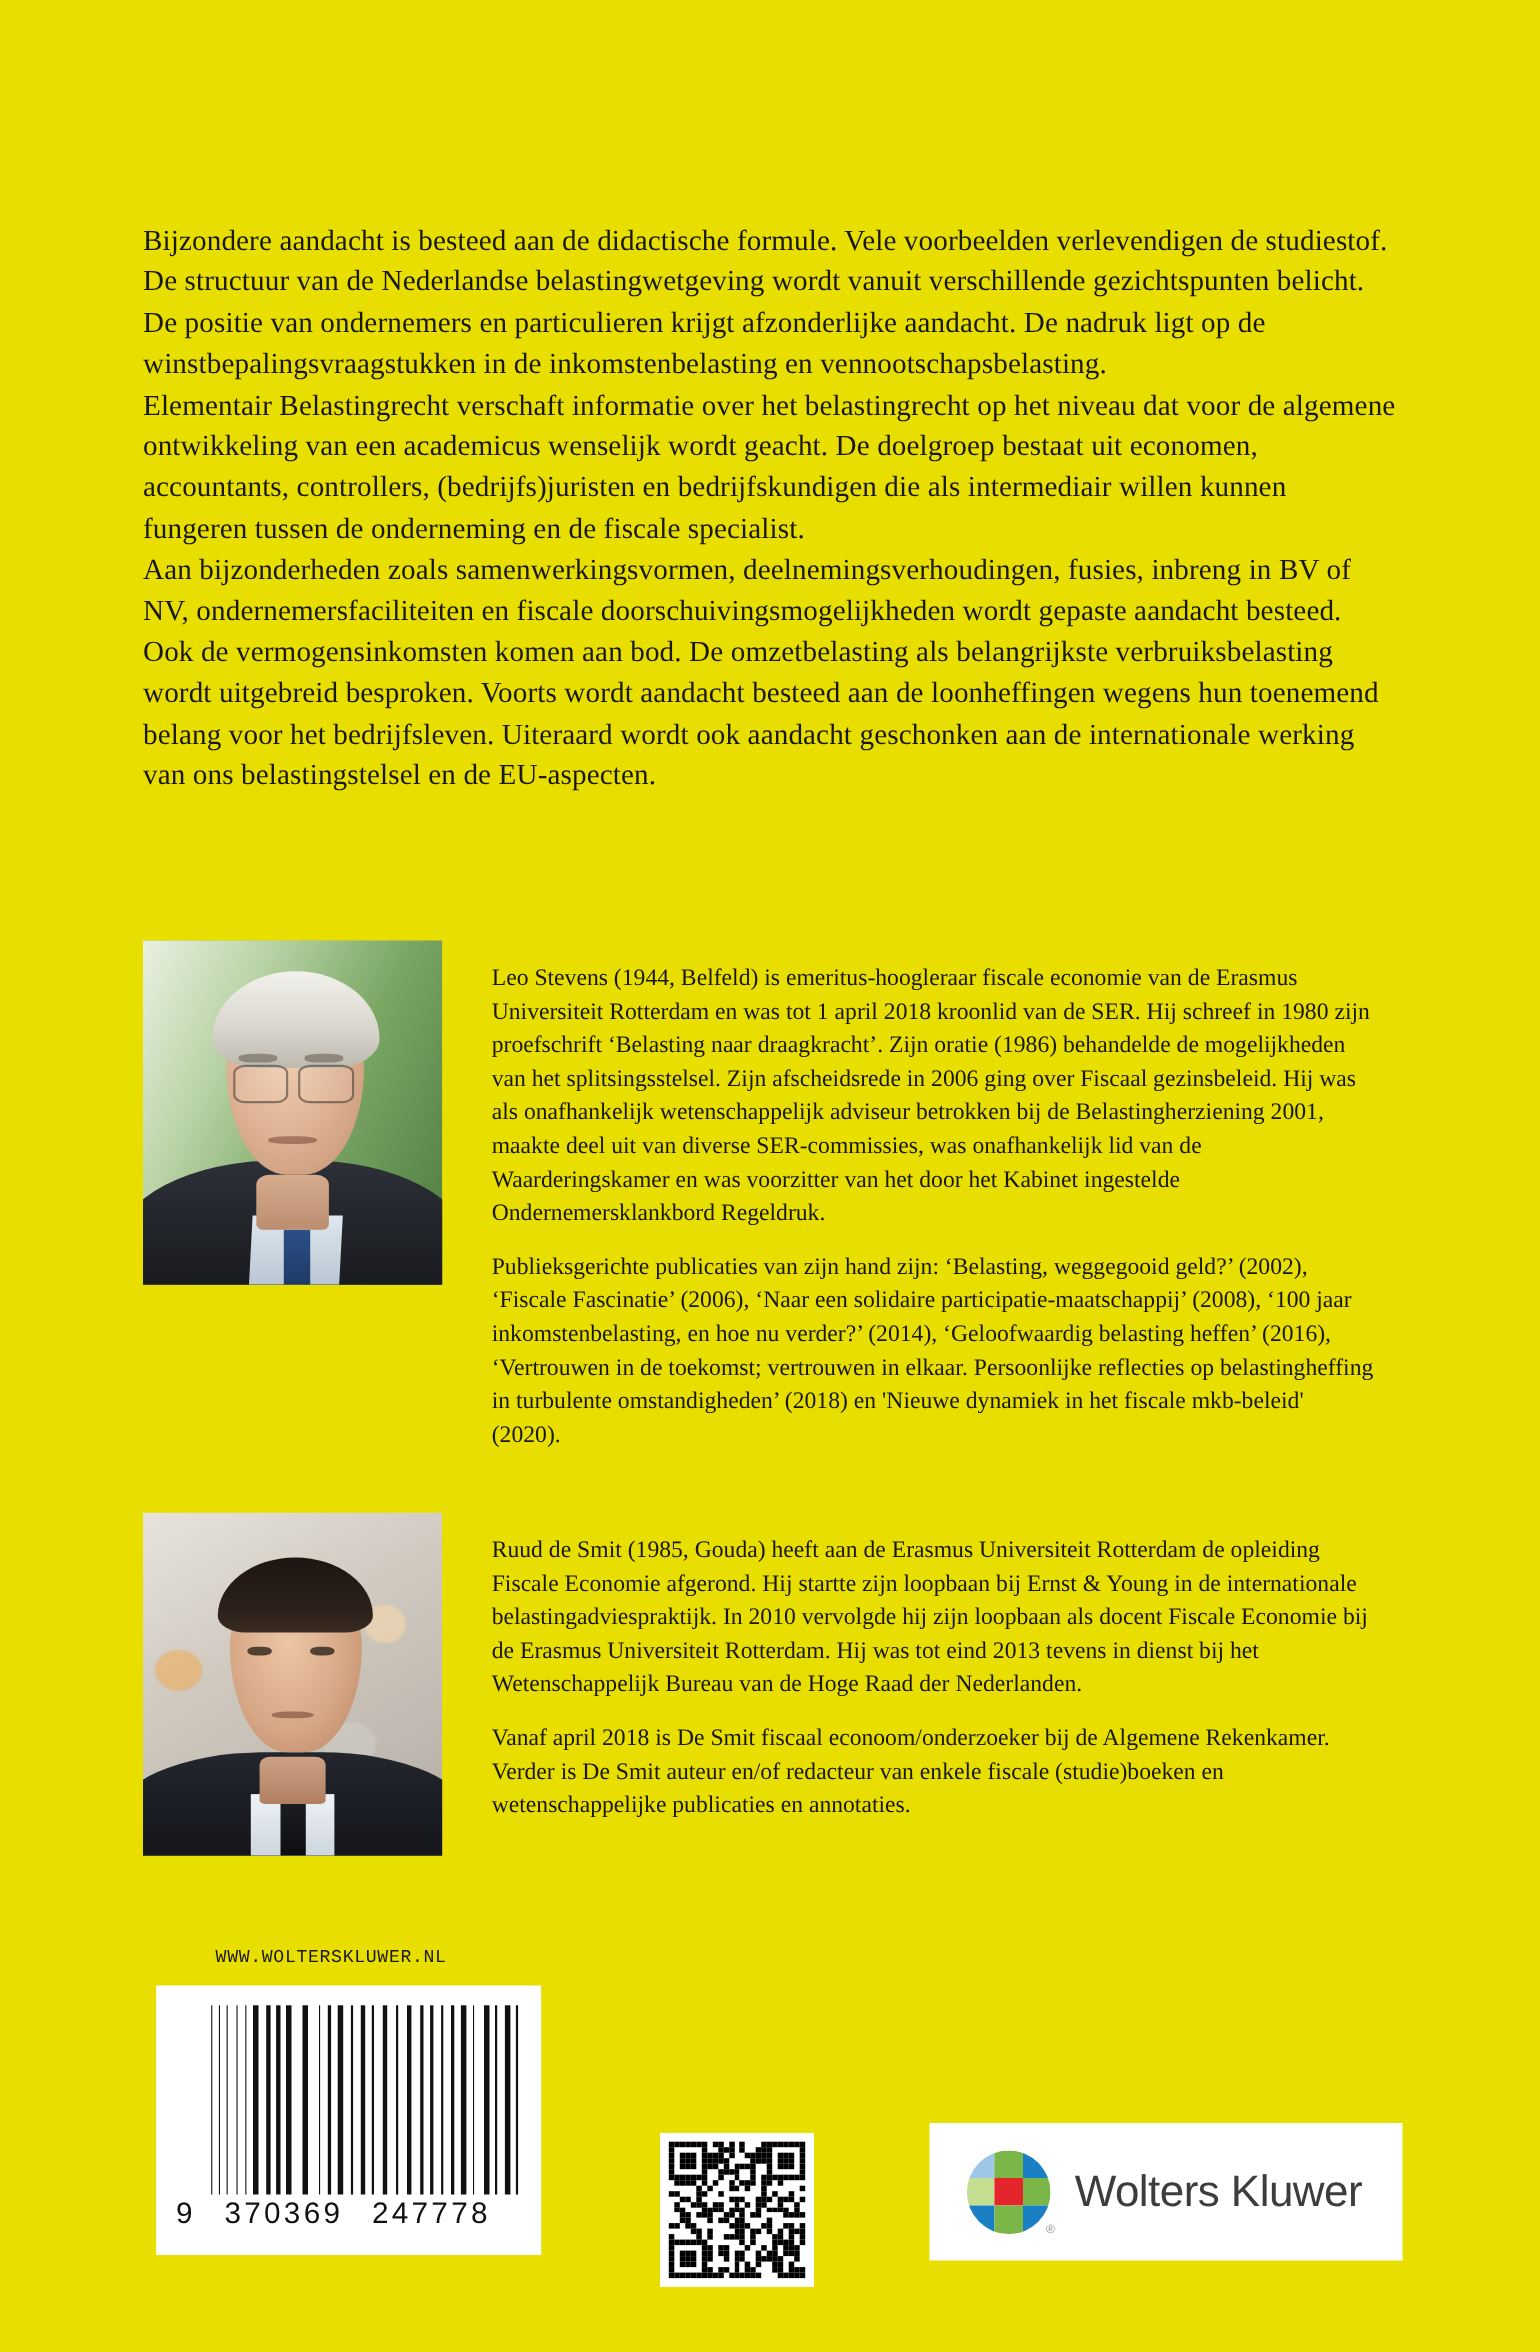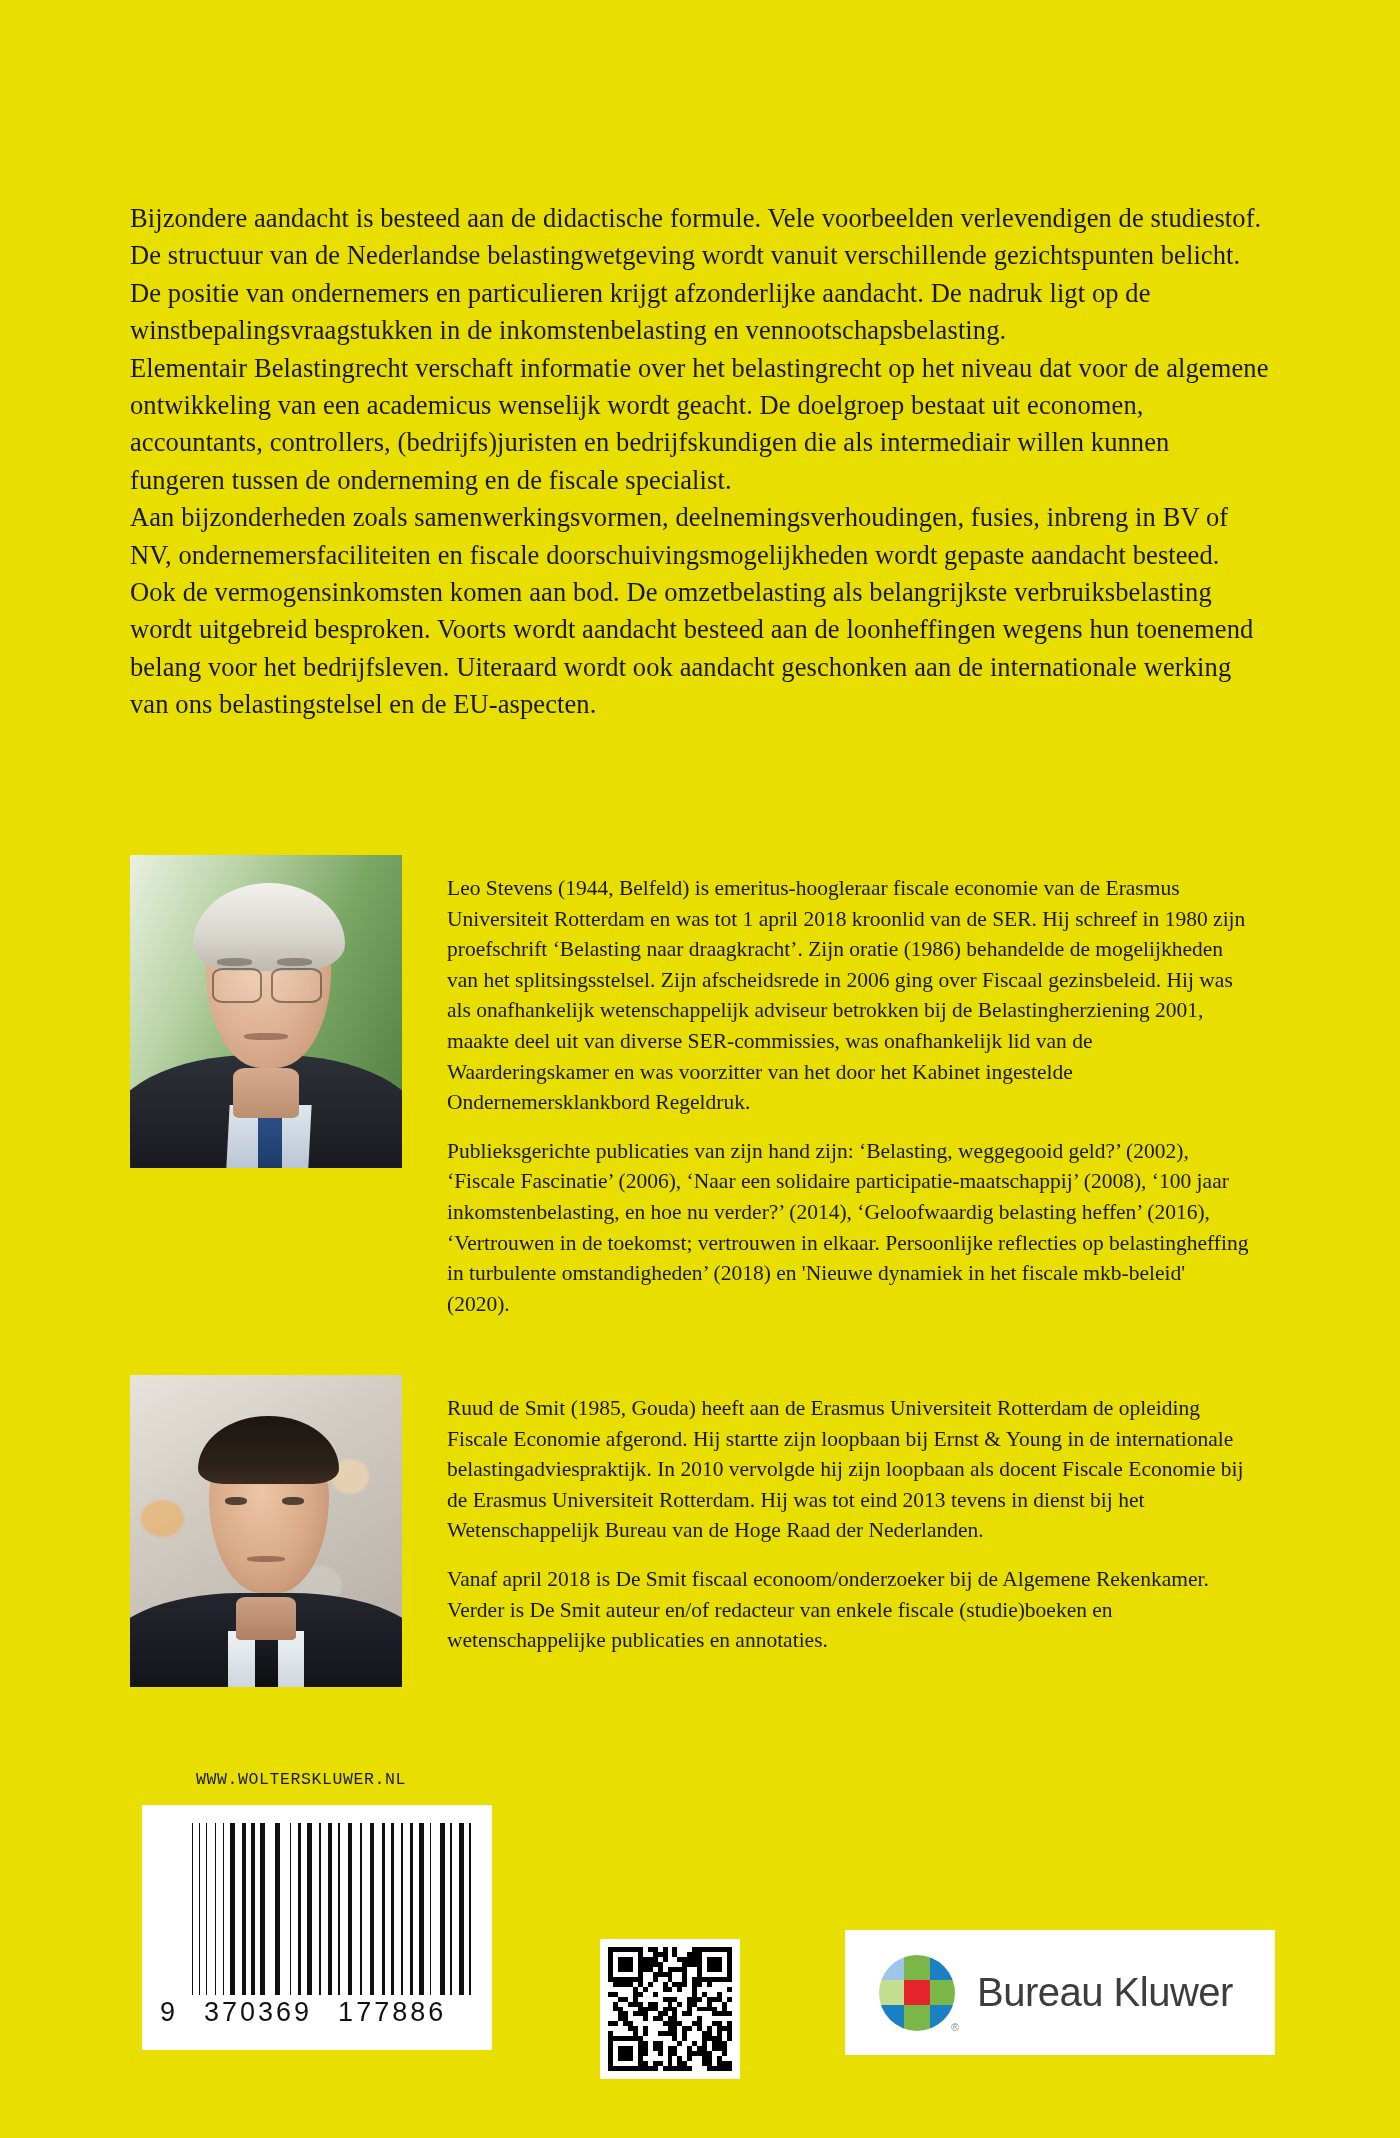--- a/index.html
+++ b/index.html
@@ -407,21 +407,21 @@
         <i style="width: 2px;"></i>
         <i style="width: 5px; background: transparent;"></i>
         <i style="width: 6px;"></i>
         <i style="width: 2px; background: transparent;"></i>
         <i style="width: 2px;"></i>
         <i style="width: 2px; background: transparent;"></i>
       </div>
     <div class="barcode-digits">
       <span class="lead">9</span>
       <span class="grp1">370369</span>
-      <span class="grp2">177886</span>
+      <span class="grp2">247778</span>
     </div>
   </div>
 
   <div class="qr-card">
     <div class="qr-grid" id="qr-grid">
         <span></span>
         <span></span>
         <span></span>
         <span></span>
         <span></span>
@@ -1056,16 +1056,16 @@
           <i style="background: rgb(27, 127, 196);"></i>
           <i style="background: rgb(195, 222, 143);"></i>
           <i style="background: rgb(228, 38, 44);"></i>
           <i style="background: rgb(122, 182, 72);"></i>
           <i style="background: rgb(27, 127, 196);"></i>
           <i style="background: rgb(122, 182, 72);"></i>
           <i style="background: rgb(27, 127, 196);"></i>
         </div>
       <span class="wk-reg">®</span>
     </div>
-    <div class="wk-name">Bureau Kluwer</div>
+    <div class="wk-name">Wolters Kluwer</div>
   </div>
 
 </div>
 
 </body></html>

